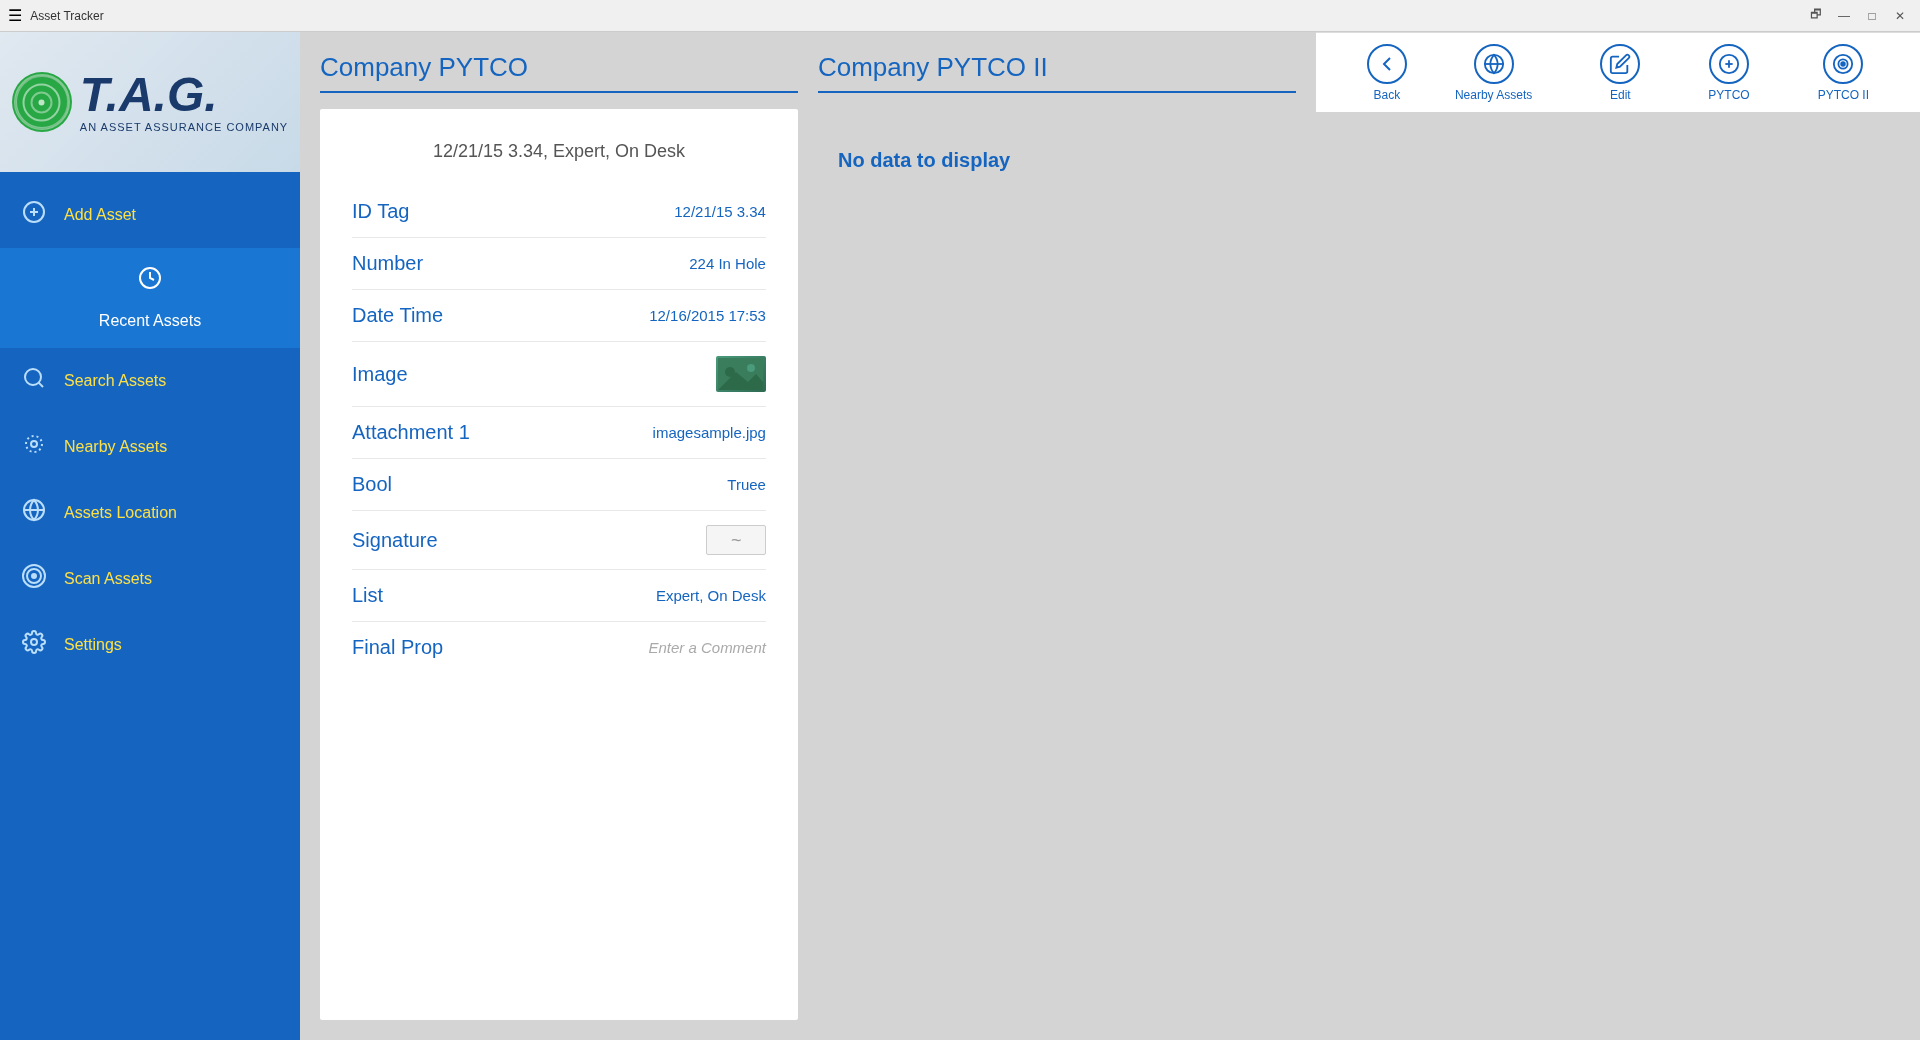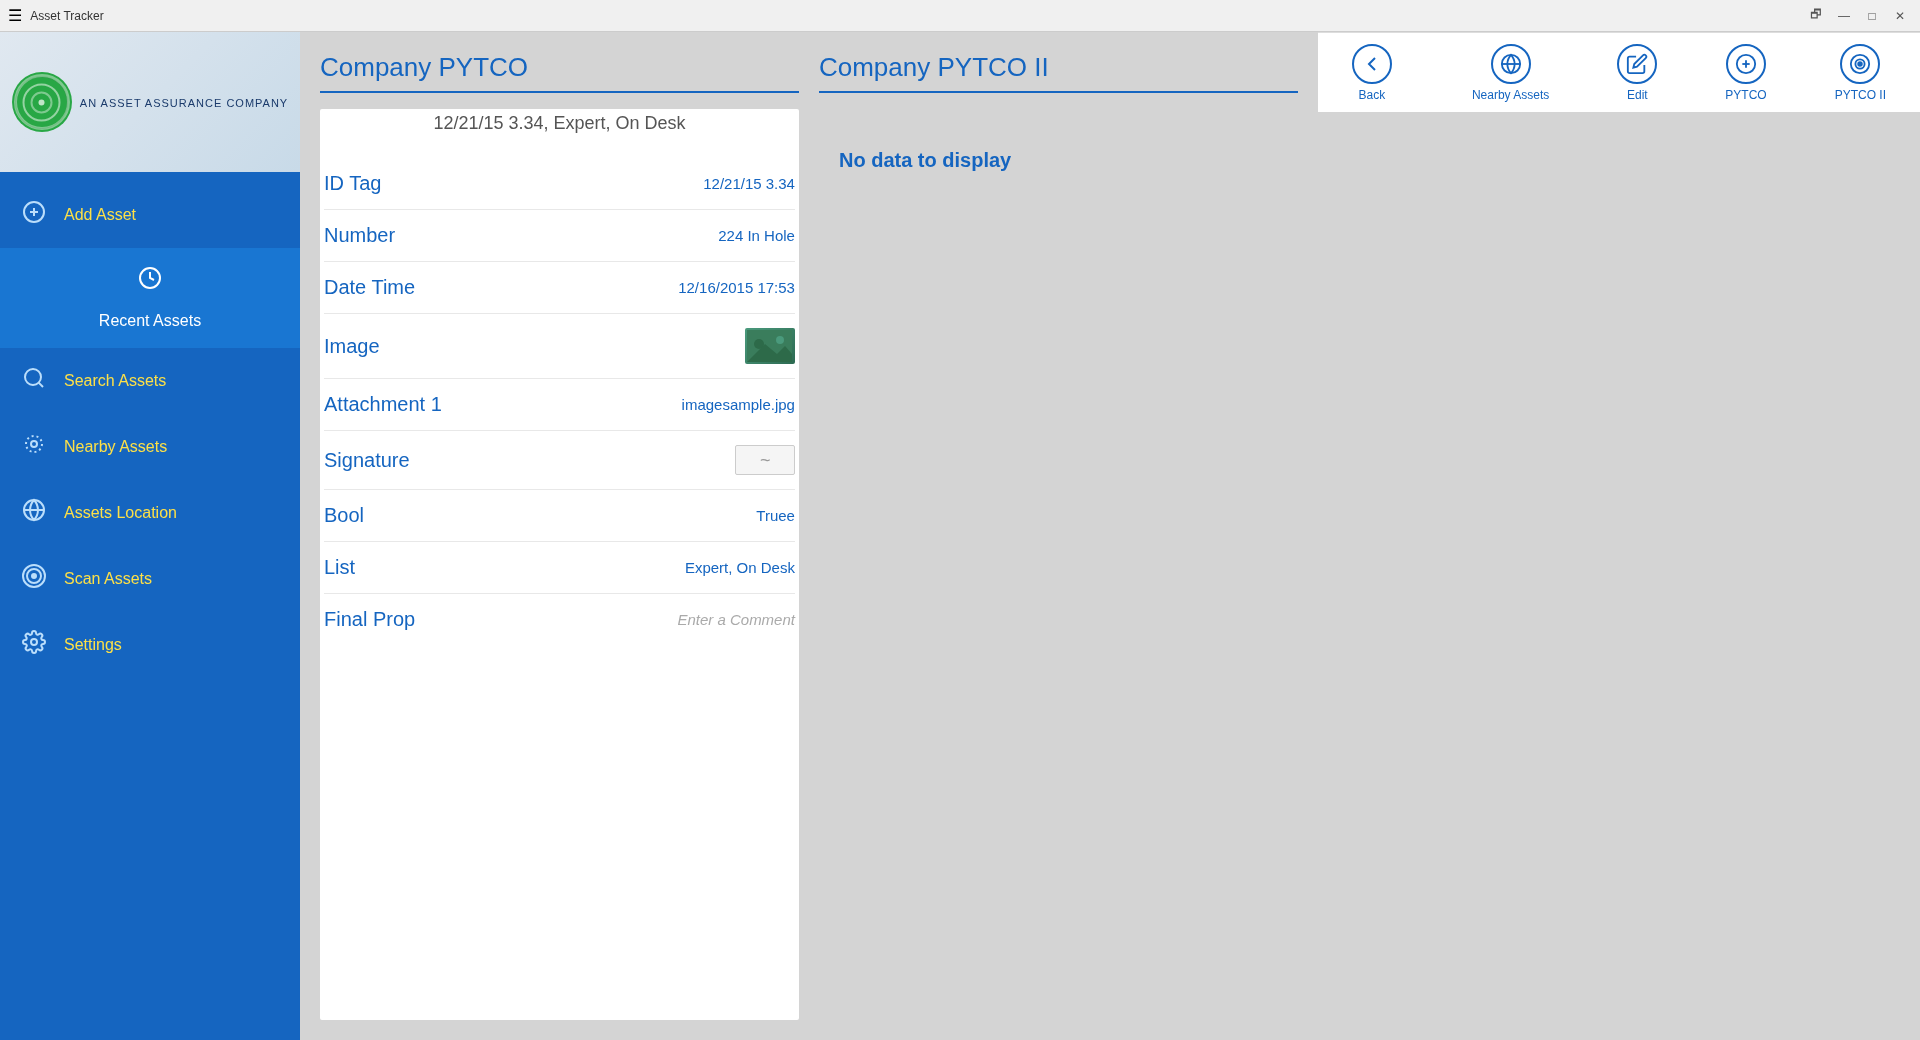--- a/index.html
+++ b/index.html
@@ -117,21 +117,21 @@
       font-size: 26px;
       color: #1565c0;
       font-weight: 300;
       padding-bottom: 8px;
       border-bottom: 2px solid #1565c0;
       margin-bottom: 16px;
     }
     .panel-card {
       background: white;
       border-radius: 2px;
-      padding: 4px;
+      padding: 32px;
       flex: 1;
       overflow-y: auto;
     }
     .card-header {
       font-size: 18px;
       color: #555;
       text-align: center;
       padding-bottom: 16px;
       margin-bottom: 8px;
     }
@@ -175,22 +175,22 @@
       text-align: left;
     }
 
     
     .bottom-bar {
       height: 80px;
       background: white;
       border-top: 1px solid #ddd;
       display: flex;
       align-items: center;
-      padding: 0 10px;
-      gap: 16px;
+      padding: 0 27px;
+      gap: 0;
       flex-shrink: 0;
     }
     .bottom-btn {
       display: flex;
       flex-direction: column;
       align-items: center;
       justify-content: center;
       gap: 4px;
       padding: 8px 24px;
       cursor: pointer;
@@ -237,20 +237,21 @@
       <div class="logo-content">
         <div class="logo-circle">
           <svg width="55" height="55" viewBox="0 0 55 55">
             <circle cx="27.5" cy="27.5" r="26" fill="#28a745" stroke="#1a8a35" stroke-width="1"></circle>
             <circle cx="27.5" cy="27.5" r="18" fill="none" stroke="rgba(255,255,255,0.5)" stroke-width="2"></circle>
             <circle cx="27.5" cy="27.5" r="10" fill="none" stroke="rgba(255,255,255,0.4)" stroke-width="2"></circle>
             <circle cx="27.5" cy="27.5" r="3" fill="rgba(255,255,255,0.7)"></circle>
           </svg>
         </div>
         <div class="logo-text-block">
+          <span class="logo-tag">T.A.G.</span>
           <span class="logo-sub">AN ASSET ASSURANCE COMPANY</span>
         </div>
       </div>
     </div>
 
     <div class="sidebar-nav">
       <div class="sidebar-item">
         <span class="item-icon">
           <svg width="24" height="24" viewBox="0 0 24 24" fill="none" stroke="#bbdefb" stroke-width="2">
             <circle cx="12" cy="12" r="10"></circle>
@@ -354,28 +355,28 @@
                 <polygon points="0,32 18,14 30,24 38,16 45,24 45,32" fill="#2d6a49"></polygon>
                 <circle cx="33" cy="10" r="4" fill="#4a9a7c"></circle>
               </svg>
             </div>
           </div>
           <div class="field-row">
             <span class="field-label">Attachment 1</span>
             <span class="field-value">imagesample.jpg</span>
           </div>
           <div class="field-row">
+            <span class="field-label">Bool</span>
+            <span class="field-value">Truee</span>
+          </div>
+          <div class="field-row">
             <span class="field-label">Signature</span>
             <div class="signature-box">
               <span class="sig-squiggle">~</span>
             </div>
-          </div>
-          <div class="field-row">
-            <span class="field-label">Bool</span>
-            <span class="field-value">Truee</span>
           </div>
           <div class="field-row">
             <span class="field-label">List</span>
             <span class="field-value">Expert, On Desk</span>
           </div>
           <div class="field-row">
             <span class="field-label">Final Prop</span>
             <span class="field-value comment">Enter a Comment</span>
           </div>
         </div>

